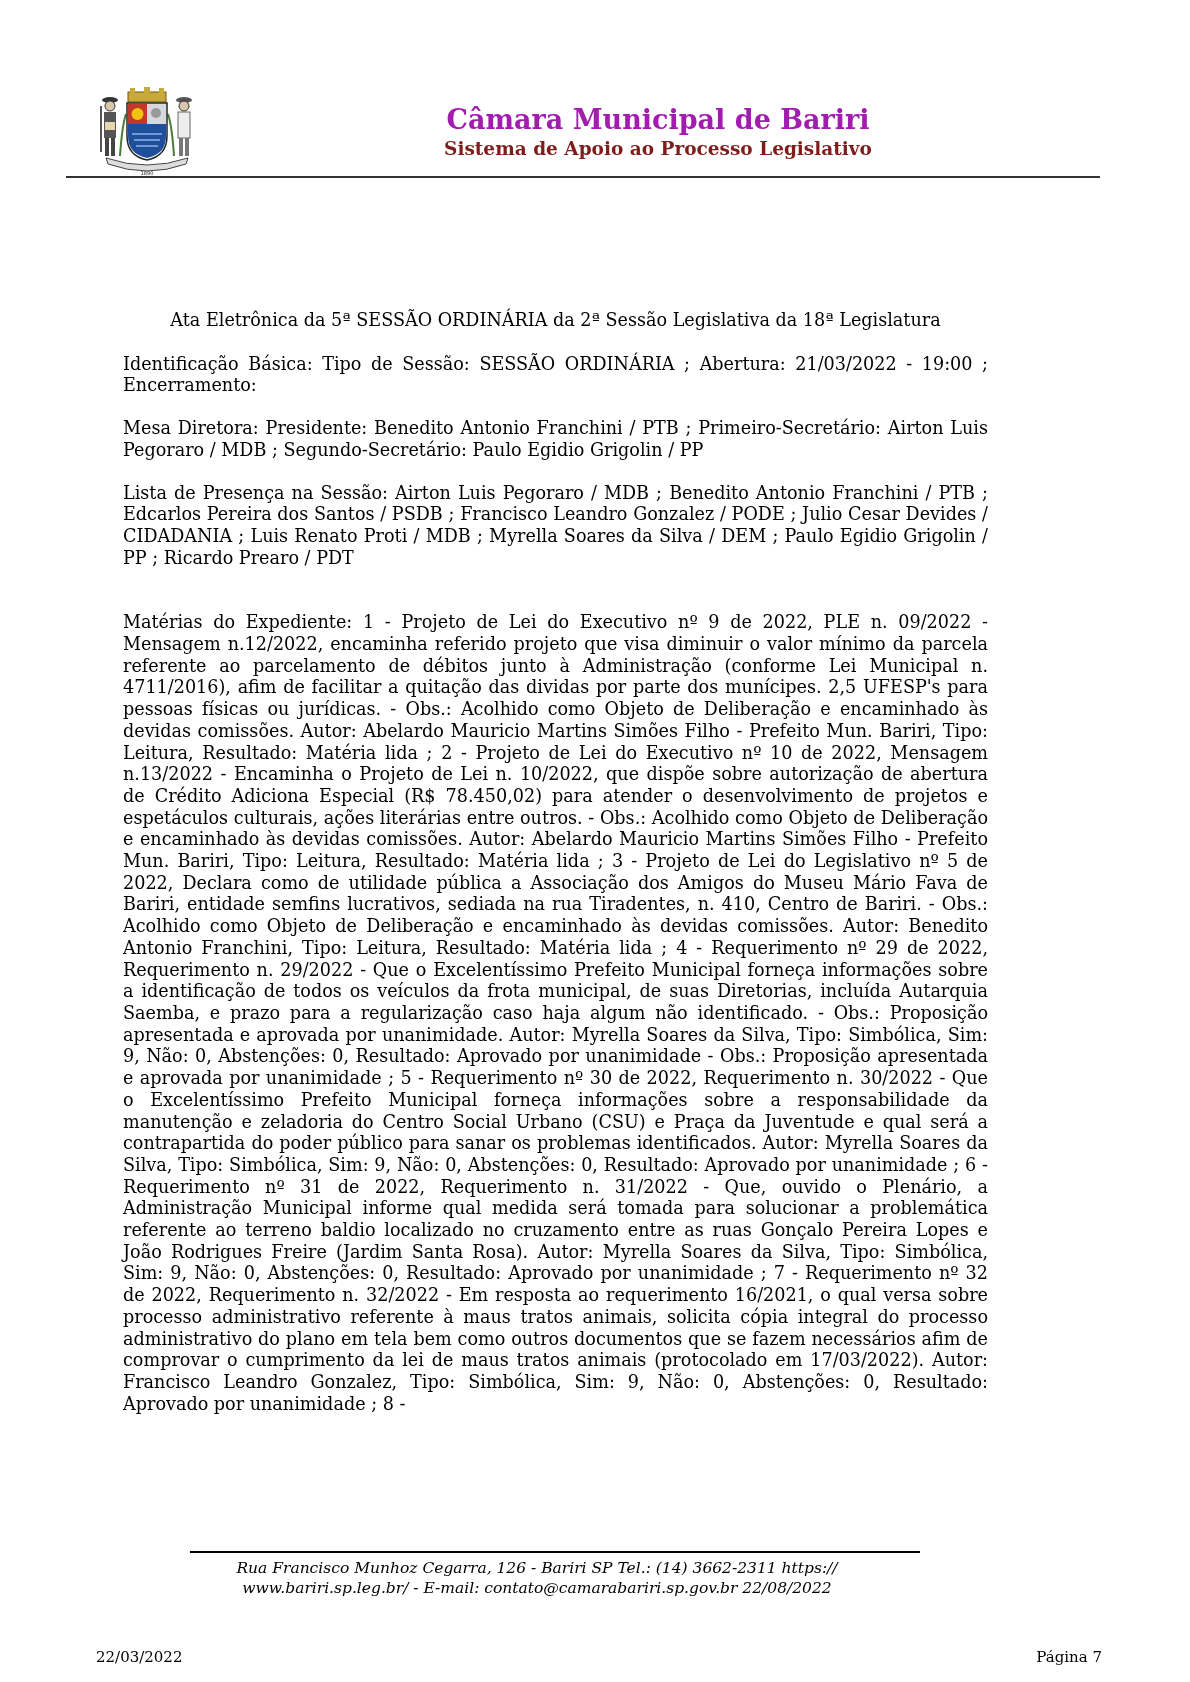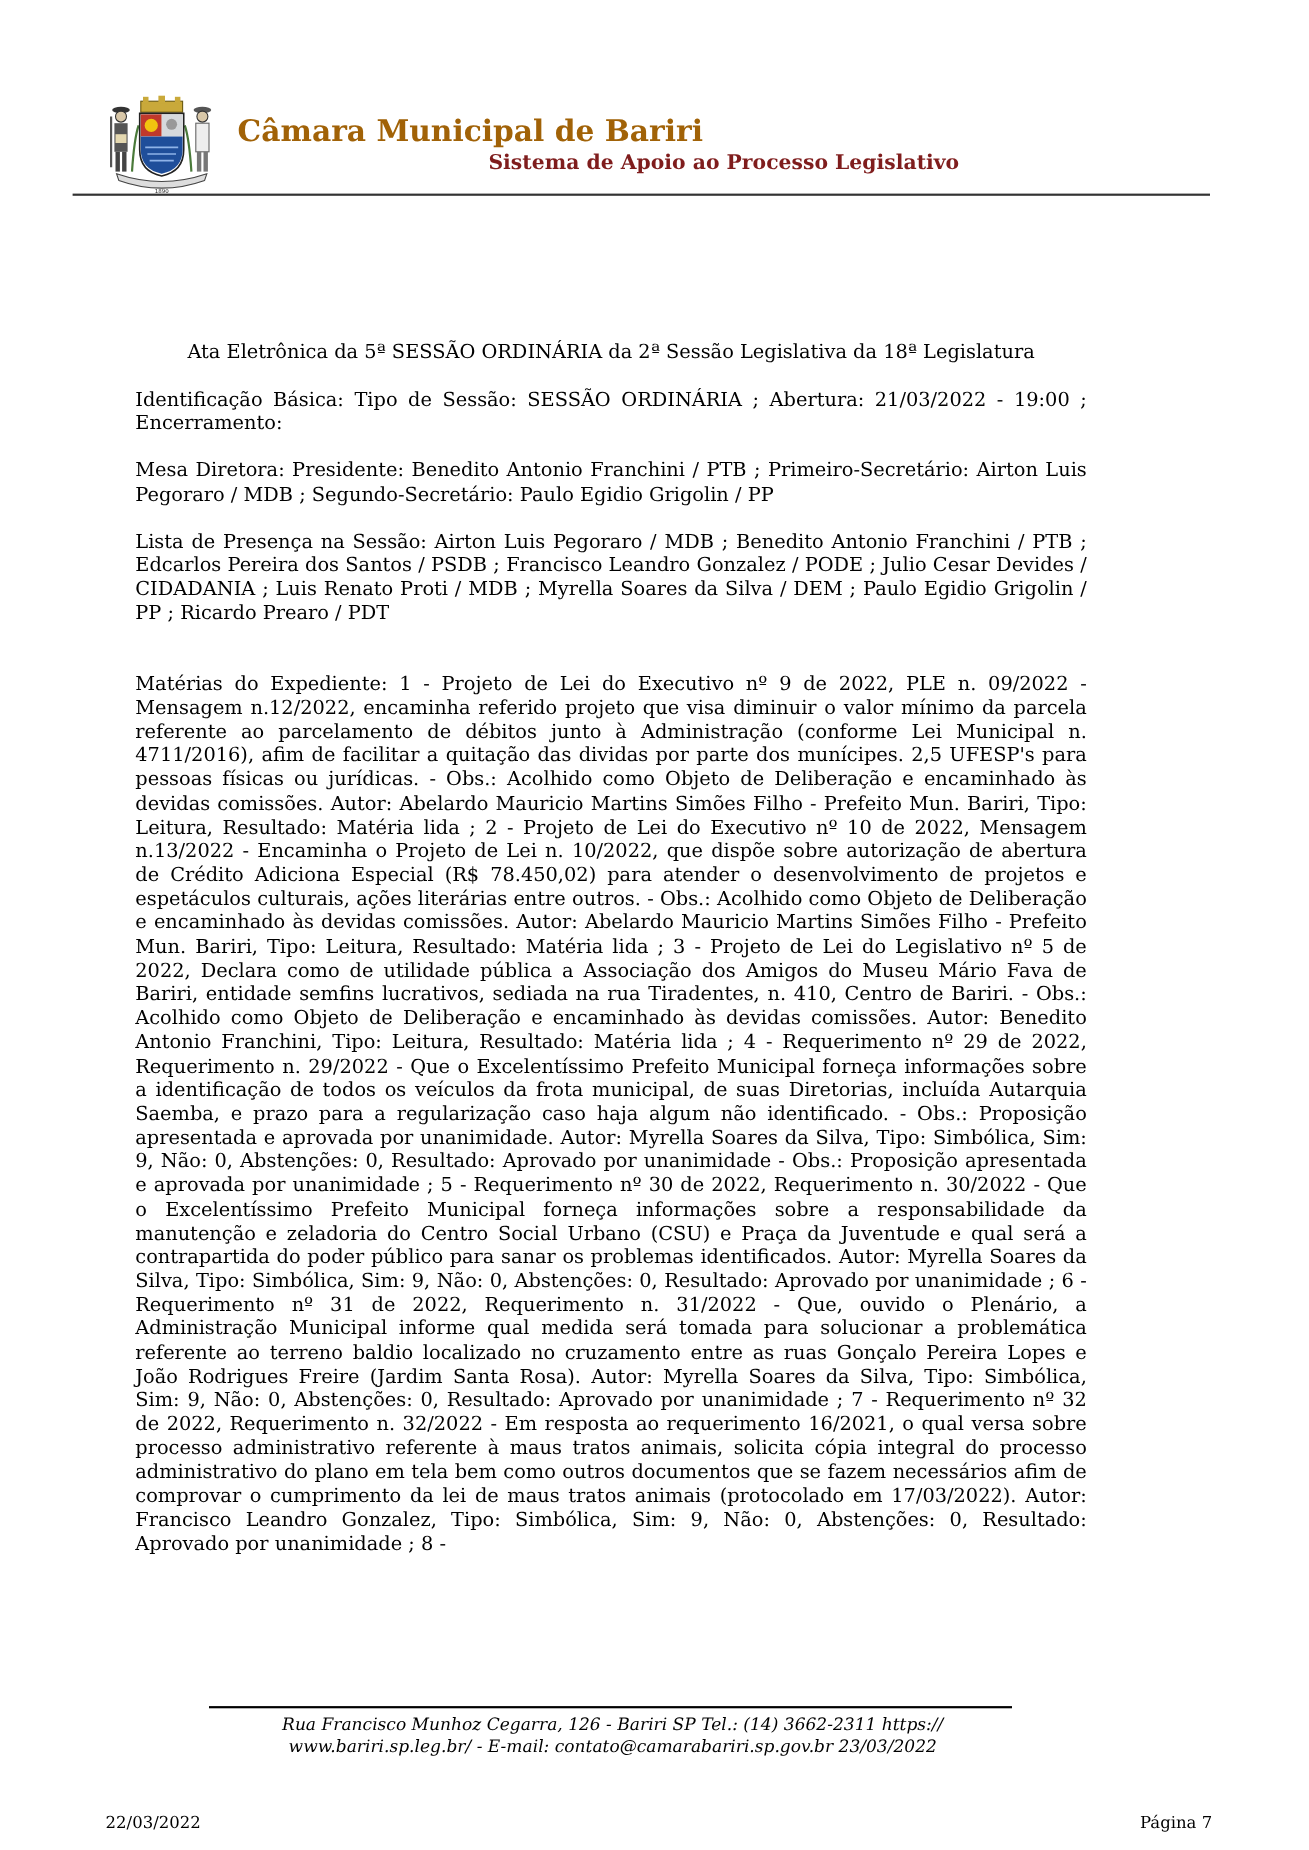--- a/index.html
+++ b/index.html
@@ -1,28 +1,28 @@
 <!DOCTYPE html>
 <html><head>
 <meta charset="utf-8">
 <style>
   html, body { margin: 0; padding: 0; background: #ffffff; }
   body { width: 1190px; height: 1682px; position: relative; overflow: hidden; font-family: "DejaVu Serif", serif; color: #000; }
   .header { position: absolute; left: 66px; top: 78px; width: 1034px; height: 100px; }
   .logo { position: absolute; left: 30px; top: 8px; width: 102px; height: 90px; }
-  .hdr-title { position: absolute; left: 0; width: 100%; top: 26px; font-weight: bold; font-size: 27px; color: #a16207; padding-left: 150px; box-sizing: border-box; }
+  .hdr-title { position: absolute; left: 0; width: 100%; top: 26px; text-align: center; font-weight: bold; font-size: 27px; color: #a21caf; padding-left: 150px; box-sizing: border-box; }
   .hdr-sub { position: absolute; left: 0; width: 100%; top: 60px; text-align: center; font-weight: bold; font-size: 18.5px; color: #7f1d1d; padding-left: 150px; box-sizing: border-box; }
   .hdr-rule { position: absolute; left: 66px; top: 176px; width: 1034px; height: 0; border-top: 2px solid #333; }
   .main { position: absolute; left: 123px; top: 310px; width: 865px; font-size: 17.6px; line-height: 21.7px; }
   .doc-title { text-align: center; font-weight: normal; margin: 0 0 22px 0; padding: 0 30px; }
   .para { text-align: justify; margin: 0 0 21px 0; }
   .para b { font-weight: normal; }
   .gap { height: 22px; }
   .footer-rule { position: absolute; left: 190px; top: 1551px; width: 730px; height: 0; border-top: 2px solid #000; }
-  .footer-addr { position: absolute; left: 192px; top: 1558px; width: 730px; text-align: center; font-style: italic; font-size: 15.5px; line-height: 20px; }
+  .footer-addr { position: absolute; left: 172px; top: 1558px; width: 730px; text-align: center; font-style: italic; font-size: 15.5px; line-height: 20px; }
   .footer-date { position: absolute; left: 96px; top: 1648px; font-size: 15px; text-align: right; }
   .footer-page { position: absolute; right: 88px; top: 1648px; font-size: 15px; }
 </style>
 </head>
 <body>
 
 <div class="header">
   <div class="logo">
     <svg width="102" height="90" viewBox="0 0 102 90">
 
@@ -75,16 +75,16 @@
   <p class="para"><b>Lista de Presença na Sessão:</b><span> Airton Luis Pegoraro / MDB ; Benedito Antonio Franchini / PTB ; Edcarlos Pereira dos Santos / PSDB ; Francisco Leandro Gonzalez / PODE ; Julio Cesar Devides / CIDADANIA ; Luis Renato Proti / MDB ; Myrella Soares da Silva / DEM ; Paulo Egidio Grigolin / PP ; Ricardo Prearo / PDT</span></p>
 
   <div class="gap"></div>
 
   <p class="para"><b>Matérias do Expediente:</b> <b>1 - Projeto de Lei do Executivo nº 9 de 2022</b><span>, PLE n. 09/2022 - Mensagem n.12/2022, encaminha referido projeto que visa diminuir o valor mínimo da parcela referente ao parcelamento de débitos junto à Administração (conforme Lei Municipal n. 4711/2016), afim de facilitar a quitação das dividas por parte dos munícipes. 2,5 UFESP's para pessoas físicas ou jurídicas. - Obs.: Acolhido como Objeto de Deliberação e encaminhado às devidas comissões. Autor: Abelardo Mauricio Martins Simões Filho - Prefeito Mun. Bariri, Tipo: Leitura, Resultado: Matéria lida ; </span><b>2 - Projeto de Lei do Executivo nº 10 de 2022</b><span>, Mensagem n.13/2022 - Encaminha o Projeto de Lei n. 10/2022, que dispõe sobre autorização de abertura de Crédito Adiciona Especial (R$ 78.450,02) para atender o desenvolvimento de projetos e espetáculos culturais, ações literárias entre outros. - Obs.: Acolhido como Objeto de Deliberação e encaminhado às devidas comissões. Autor: Abelardo Mauricio Martins Simões Filho - Prefeito Mun. Bariri, Tipo: Leitura, Resultado: Matéria lida ; </span><b>3 - Projeto de Lei do Legislativo nº 5 de 2022</b><span>, Declara como de utilidade pública a Associação dos Amigos do Museu Mário Fava de Bariri, entidade semfins lucrativos, sediada na rua Tiradentes, n. 410, Centro de Bariri. - Obs.: Acolhido como Objeto de Deliberação e encaminhado às devidas comissões. Autor: Benedito Antonio Franchini, Tipo: Leitura, Resultado: Matéria lida ; </span><b>4 - Requerimento nº 29 de 2022</b><span>, Requerimento n. 29/2022 - Que o Excelentíssimo Prefeito Municipal forneça informações sobre a identificação de todos os veículos da frota municipal, de suas Diretorias, incluída Autarquia Saemba, e prazo para a regularização caso haja algum não identificado. - Obs.: Proposição apresentada e aprovada por unanimidade. Autor: Myrella Soares da Silva, Tipo: Simbólica, Sim: 9, Não: 0, Abstenções: 0, Resultado: Aprovado por unanimidade - Obs.: Proposição apresentada e aprovada por unanimidade ; </span><b>5 - Requerimento nº 30 de 2022</b><span>, Requerimento n. 30/2022 - Que o Excelentíssimo Prefeito Municipal forneça informações sobre a responsabilidade da manutenção e zeladoria do Centro Social Urbano (CSU) e Praça da Juventude e qual será a contrapartida do poder público para sanar os problemas identificados. Autor: Myrella Soares da Silva, Tipo: Simbólica, Sim: 9, Não: 0, Abstenções: 0, Resultado: Aprovado por unanimidade ; </span><b>6 - Requerimento nº 31 de 2022</b><span>, Requerimento n. 31/2022 - Que, ouvido o Plenário, a Administração Municipal informe qual medida será tomada para solucionar a problemática referente ao terreno baldio localizado no cruzamento entre as ruas Gonçalo Pereira Lopes e João Rodrigues Freire (Jardim Santa Rosa). Autor: Myrella Soares da Silva, Tipo: Simbólica, Sim: 9, Não: 0, Abstenções: 0, Resultado: Aprovado por unanimidade ; </span><b>7 - Requerimento nº 32 de 2022</b><span>, Requerimento n. 32/2022 - Em resposta ao requerimento 16/2021, o qual versa sobre processo administrativo referente à maus tratos animais, solicita cópia integral do processo administrativo do plano em tela bem como outros documentos que se fazem necessários afim de comprovar o cumprimento da lei de maus tratos animais (protocolado em 17/03/2022). Autor: Francisco Leandro Gonzalez, Tipo: Simbólica, Sim: 9, Não: 0, Abstenções: 0, Resultado: Aprovado por unanimidade ; </span><b>8 -</b><span></span></p>
 </div>
 
 <div class="footer-rule"></div>
 <div class="footer-addr">
   <div>Rua Francisco Munhoz Cegarra, 126 - Bariri SP Tel.: (14) 3662-2311 https://</div>
-  <div>www.bariri.sp.leg.br/ - E-mail: contato@camarabariri.sp.gov.br 23/03/2022</div>
+  <div>www.bariri.sp.leg.br/ - E-mail: contato@camarabariri.sp.gov.br 22/08/2022</div>
 </div>
 <div class="footer-date">22/03/2022</div>
 <div class="footer-page">Página 7</div>
 
 </body></html>

